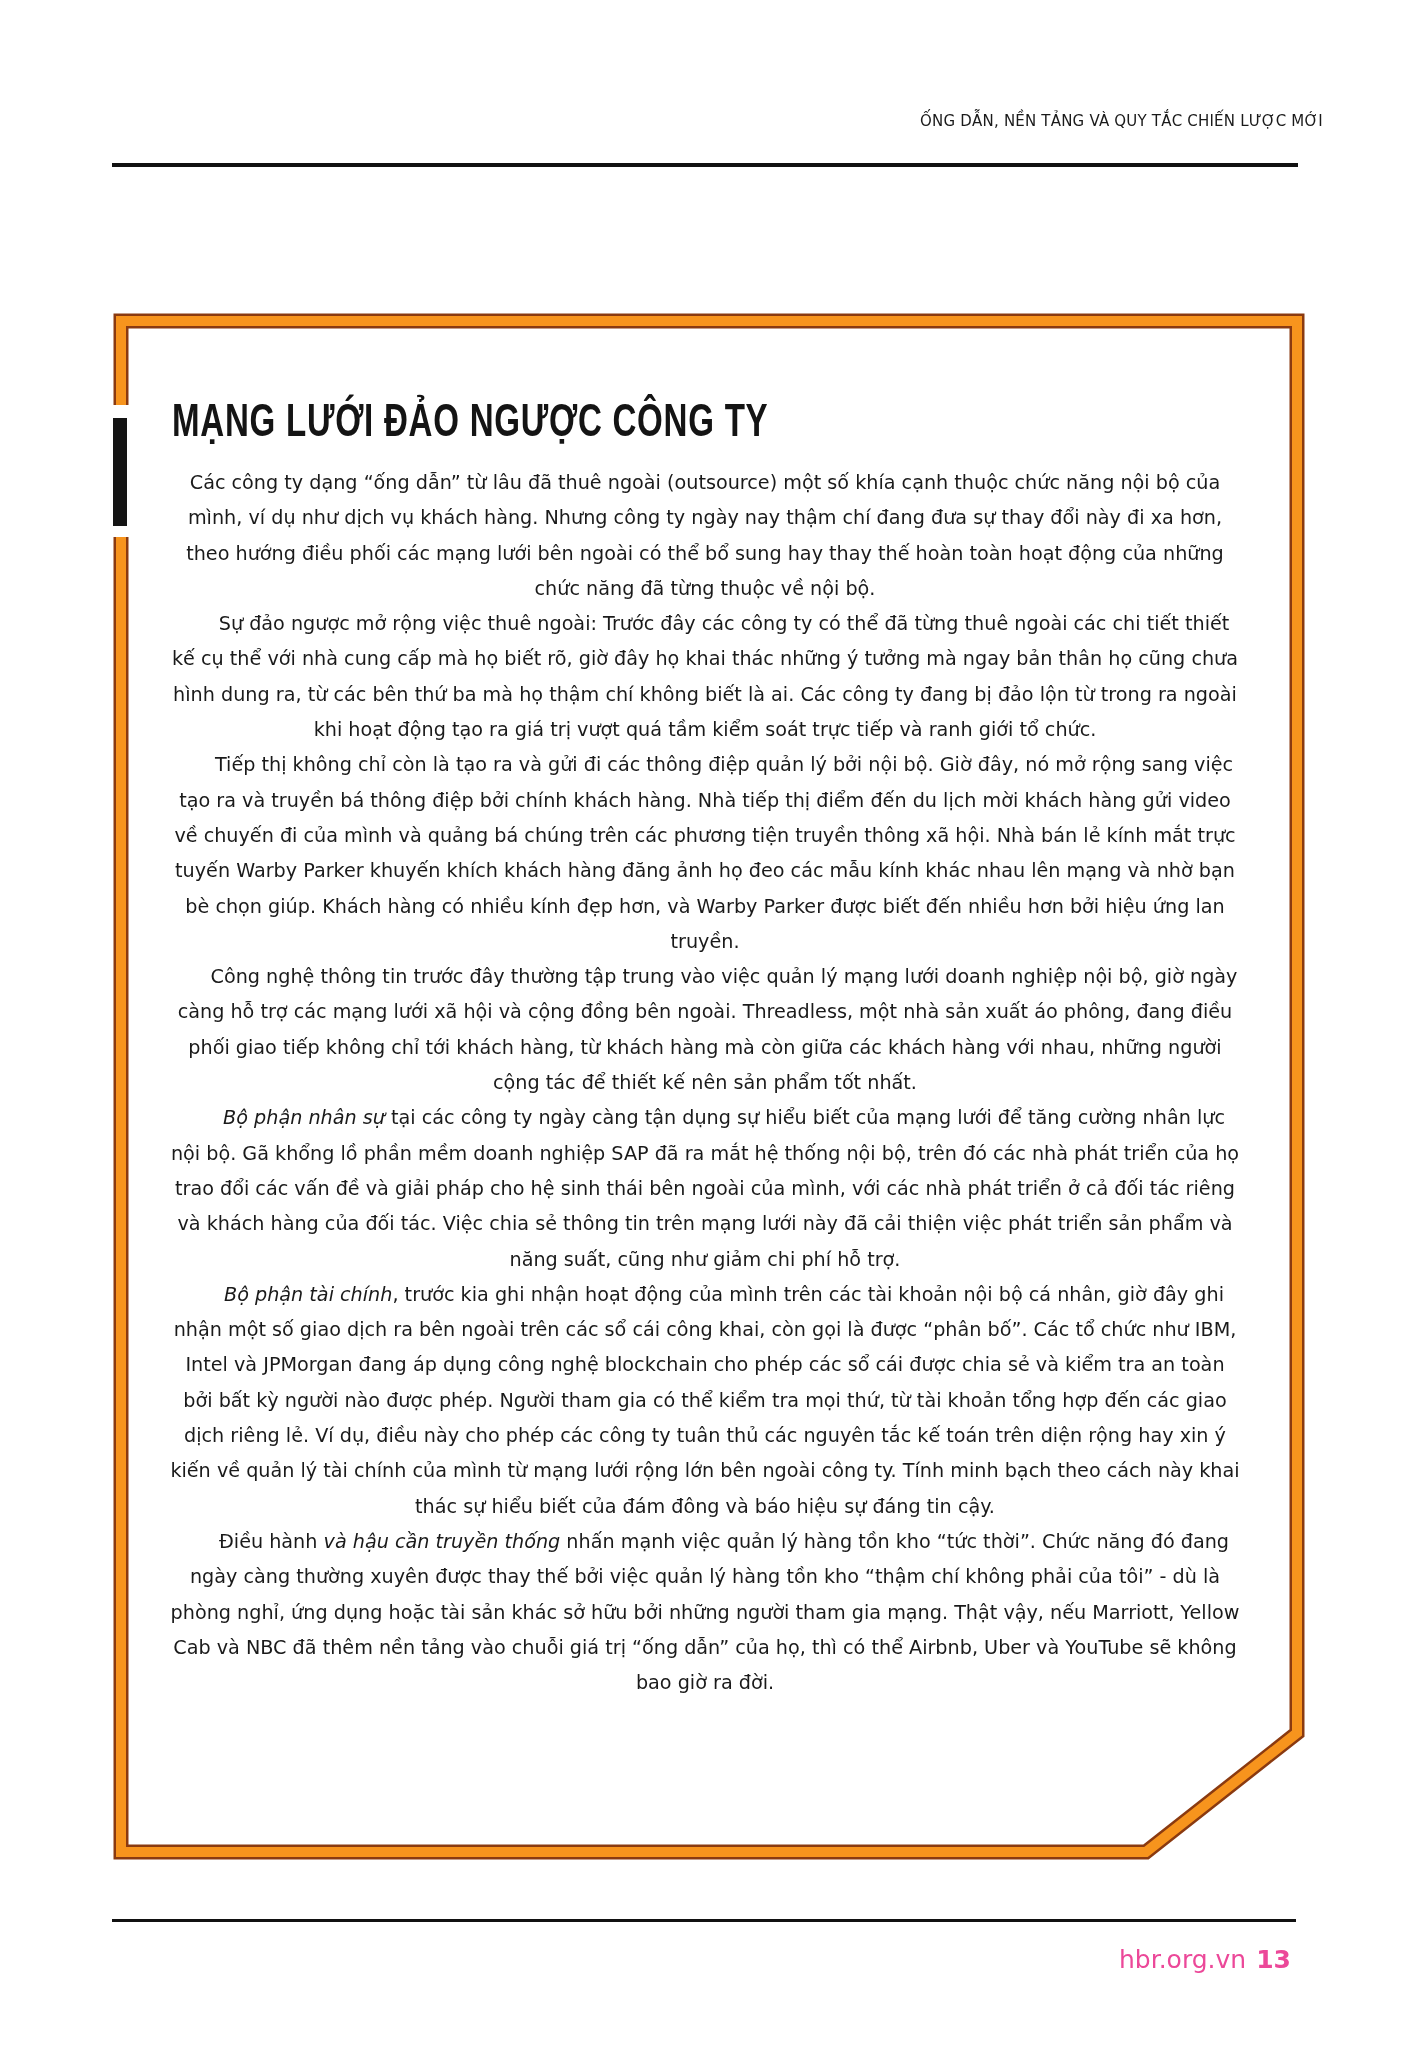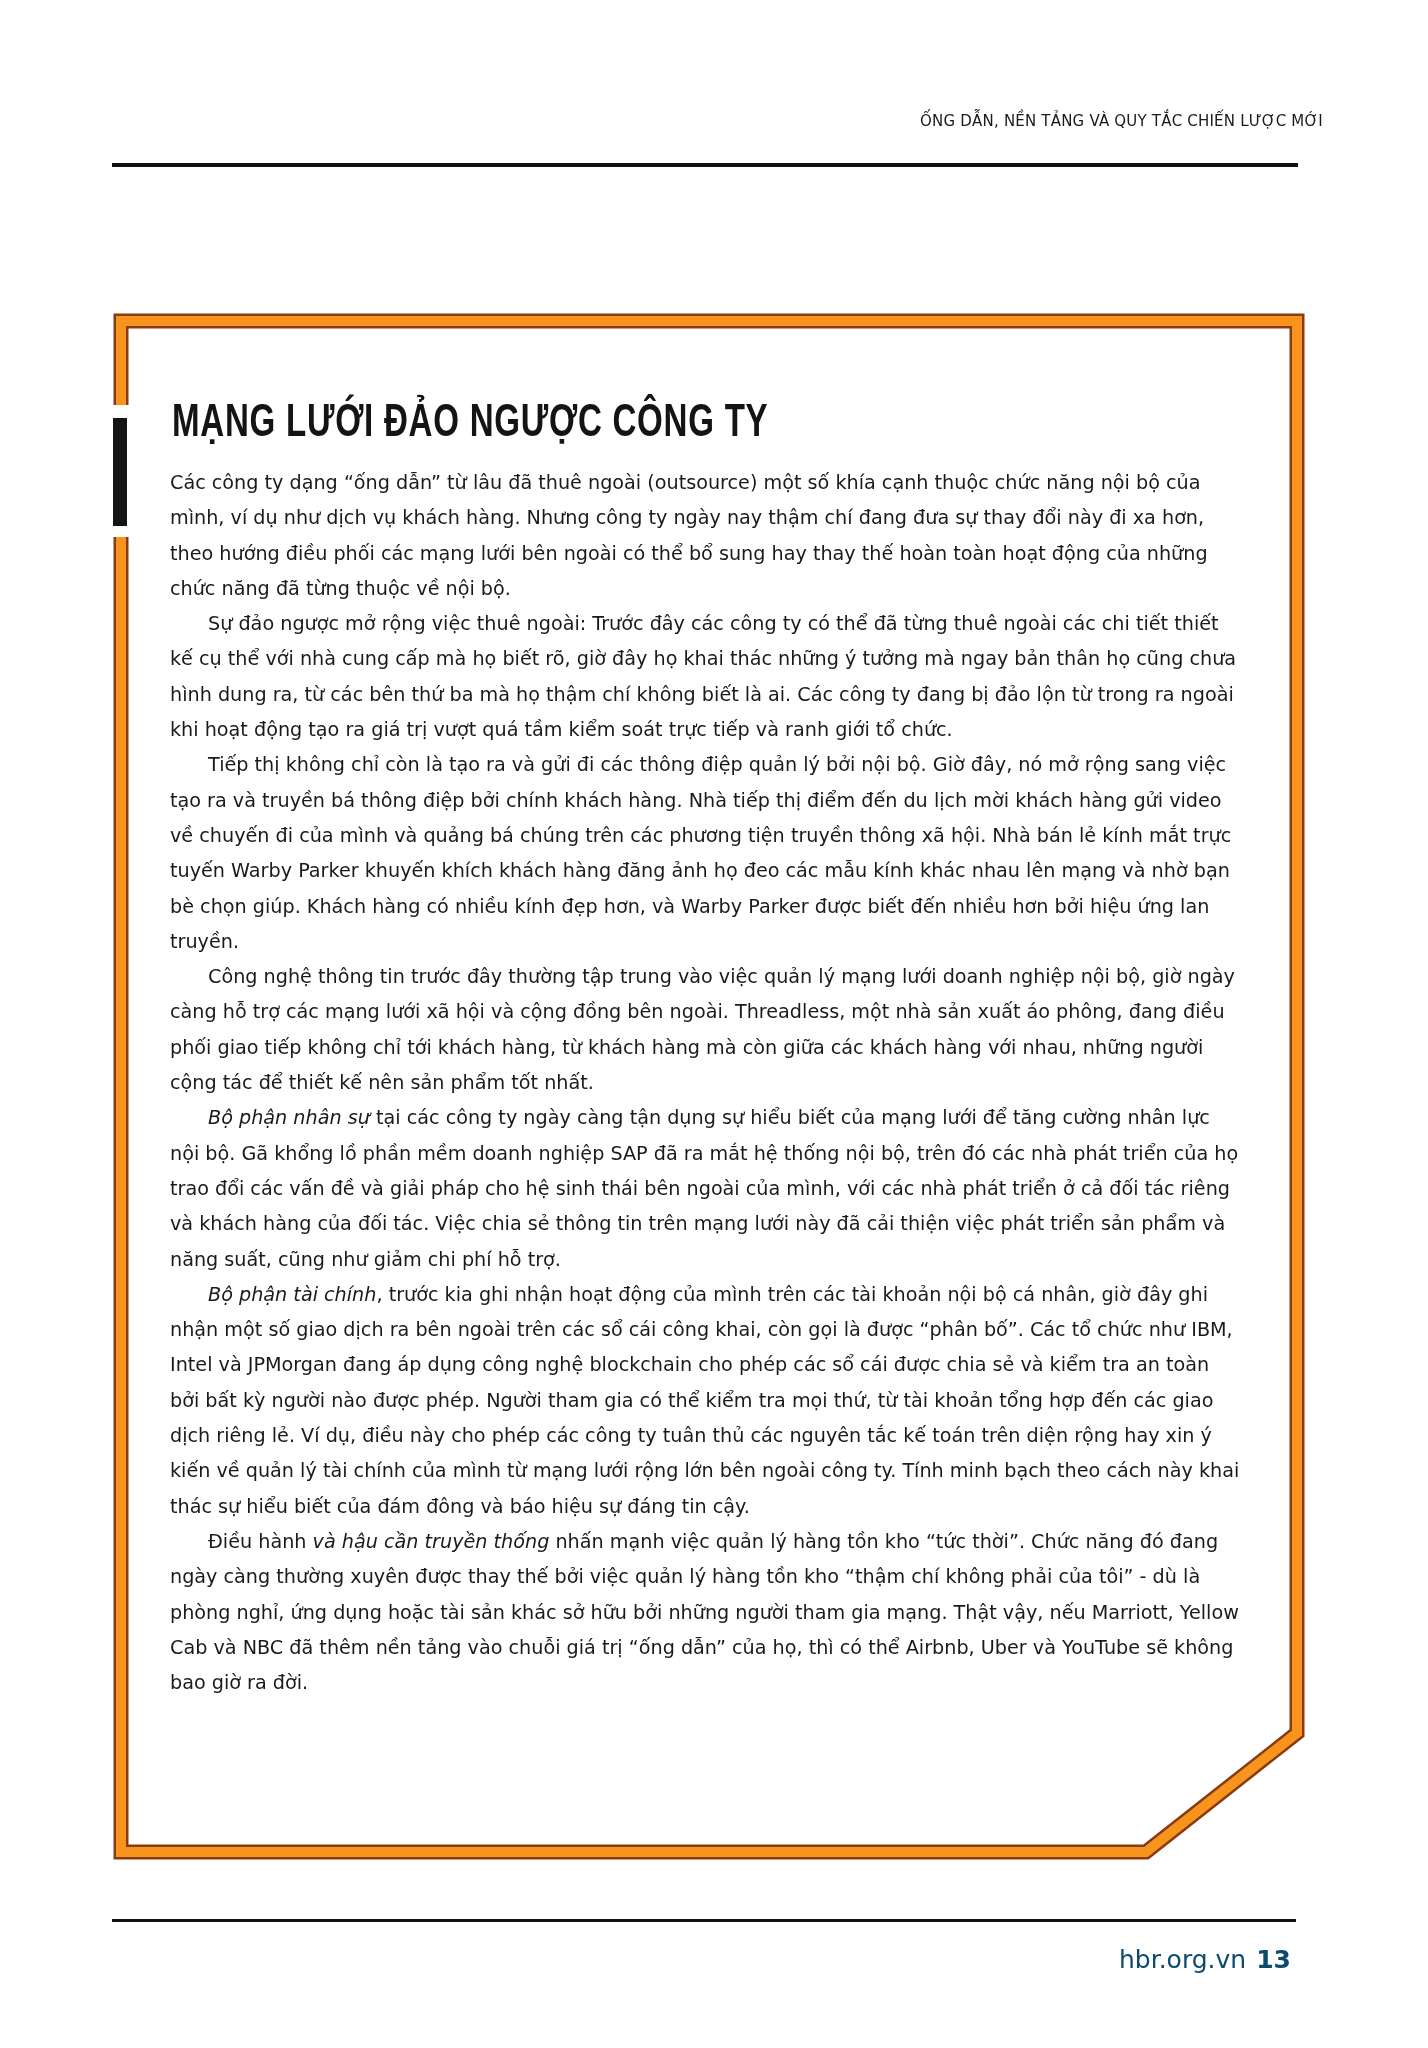--- a/index.html
+++ b/index.html
@@ -40,21 +40,21 @@
       width: 1184px;
       height: 3px;
       background: #111;
     }
     .footer {
       position: absolute;
       top: 1945px;
       right: 137px;
       font-family: "DejaVu Sans", sans-serif;
       font-size: 25px;
-      color: #0c4a6e;
+      color: #ec4899;
       white-space: nowrap;
     }
     .footer .page-num {
       font-weight: bold;
       margin-left: 10px;
     }
     .frame-svg {
       position: absolute;
       left: 0;
       top: 0;
@@ -85,20 +85,21 @@
     }
     .box-body {
       position: absolute;
       left: 170px;
       top: 465px;
       width: 1070px;
       font-family: "DejaVu Sans", sans-serif;
       font-size: 19.2px;
       line-height: 35.3px;
       color: #1a1a1a;
+      text-align: center;
     }
     .box-body p {
       margin: 0;
       text-indent: 38px;
     }
     .box-body p.first {
       text-indent: 0;
     }
     .box-body em {
       font-style: italic;

